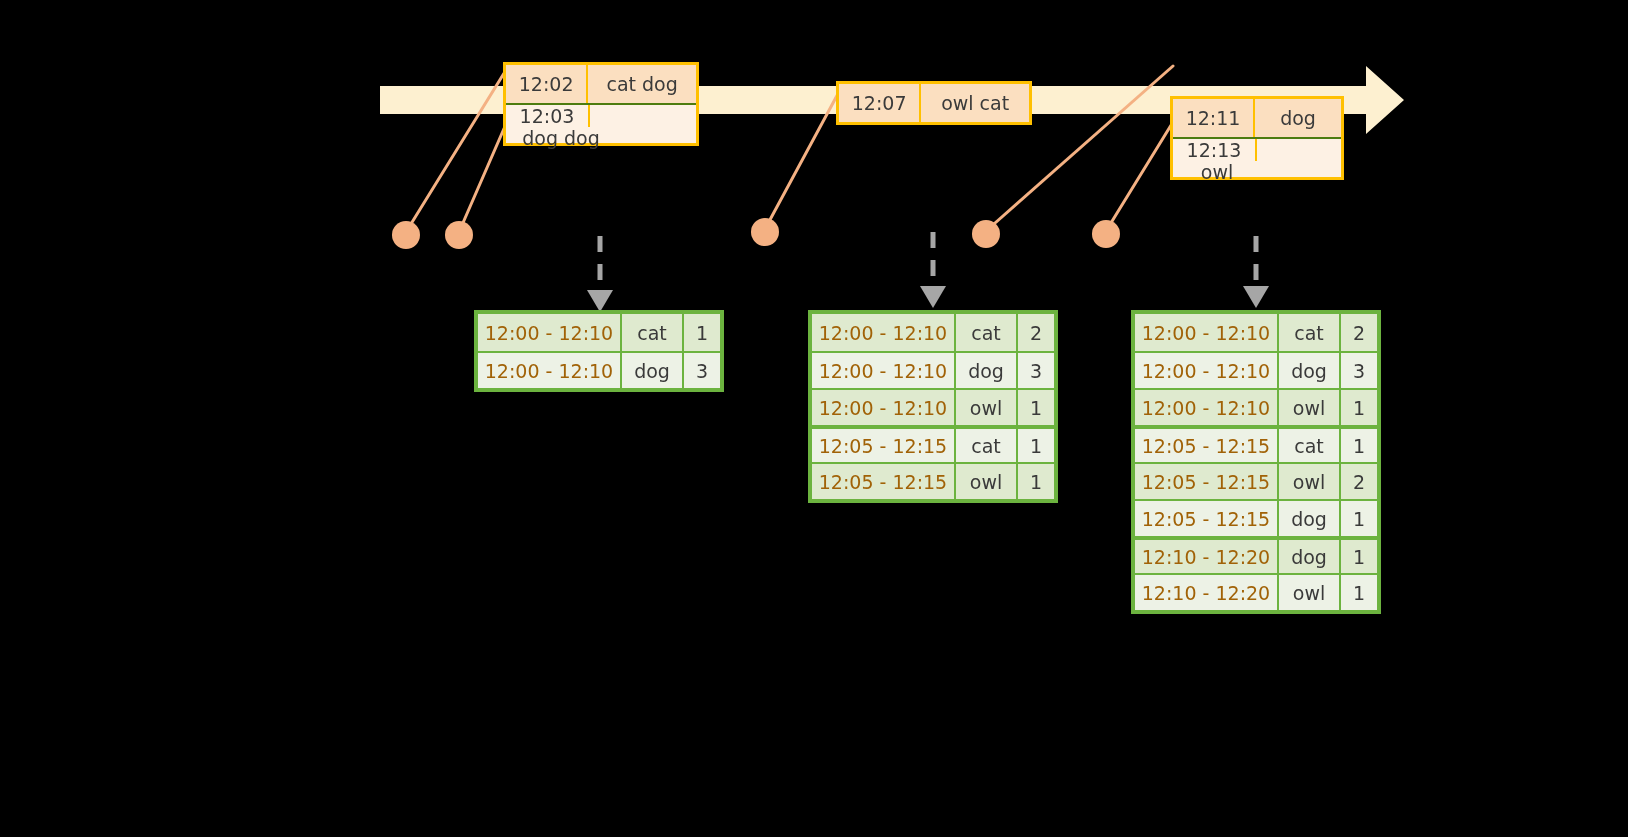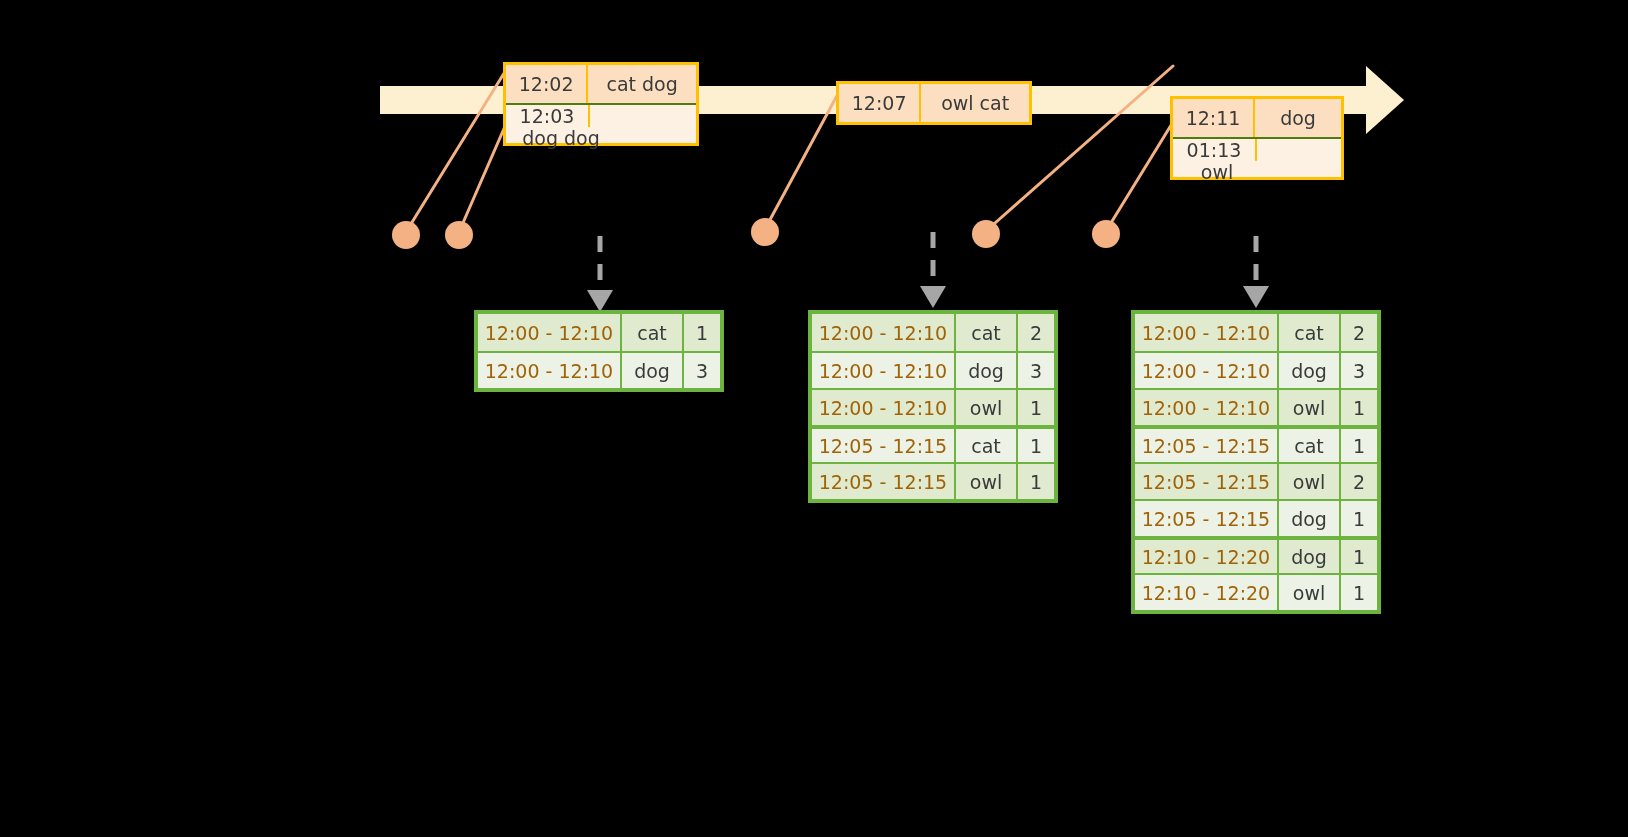--- a/index.html
+++ b/index.html
@@ -169,21 +169,21 @@
       <div class="event-text">owl cat</div>
     </div>
   </div>
 
   <div class="event-box" style="left:1170px; top:60px; width:174px;margin-top:36px;">
     <div class="event-row shade-a">
       <div class="event-time">12:11</div>
       <div class="event-text" style="width:88px;">dog</div>
     </div>
     <div class="event-row shade-b">
-      <div class="event-time">01:13</div>
+      <div class="event-time">12:13</div>
       <div class="event-text" style="width:88px;">owl</div>
     </div>
   </div>
 
   <div class="result-table" style="left:474px; top:310px; width:250px;">
     <div class="tbl-row shade-a">
       <div class="cell-window" style="width:144px;">12:00 - 12:10</div>
       <div class="cell-key" style="width:62px;">cat</div>
       <div class="cell-count" style="width:36px;">1</div>
     </div>

